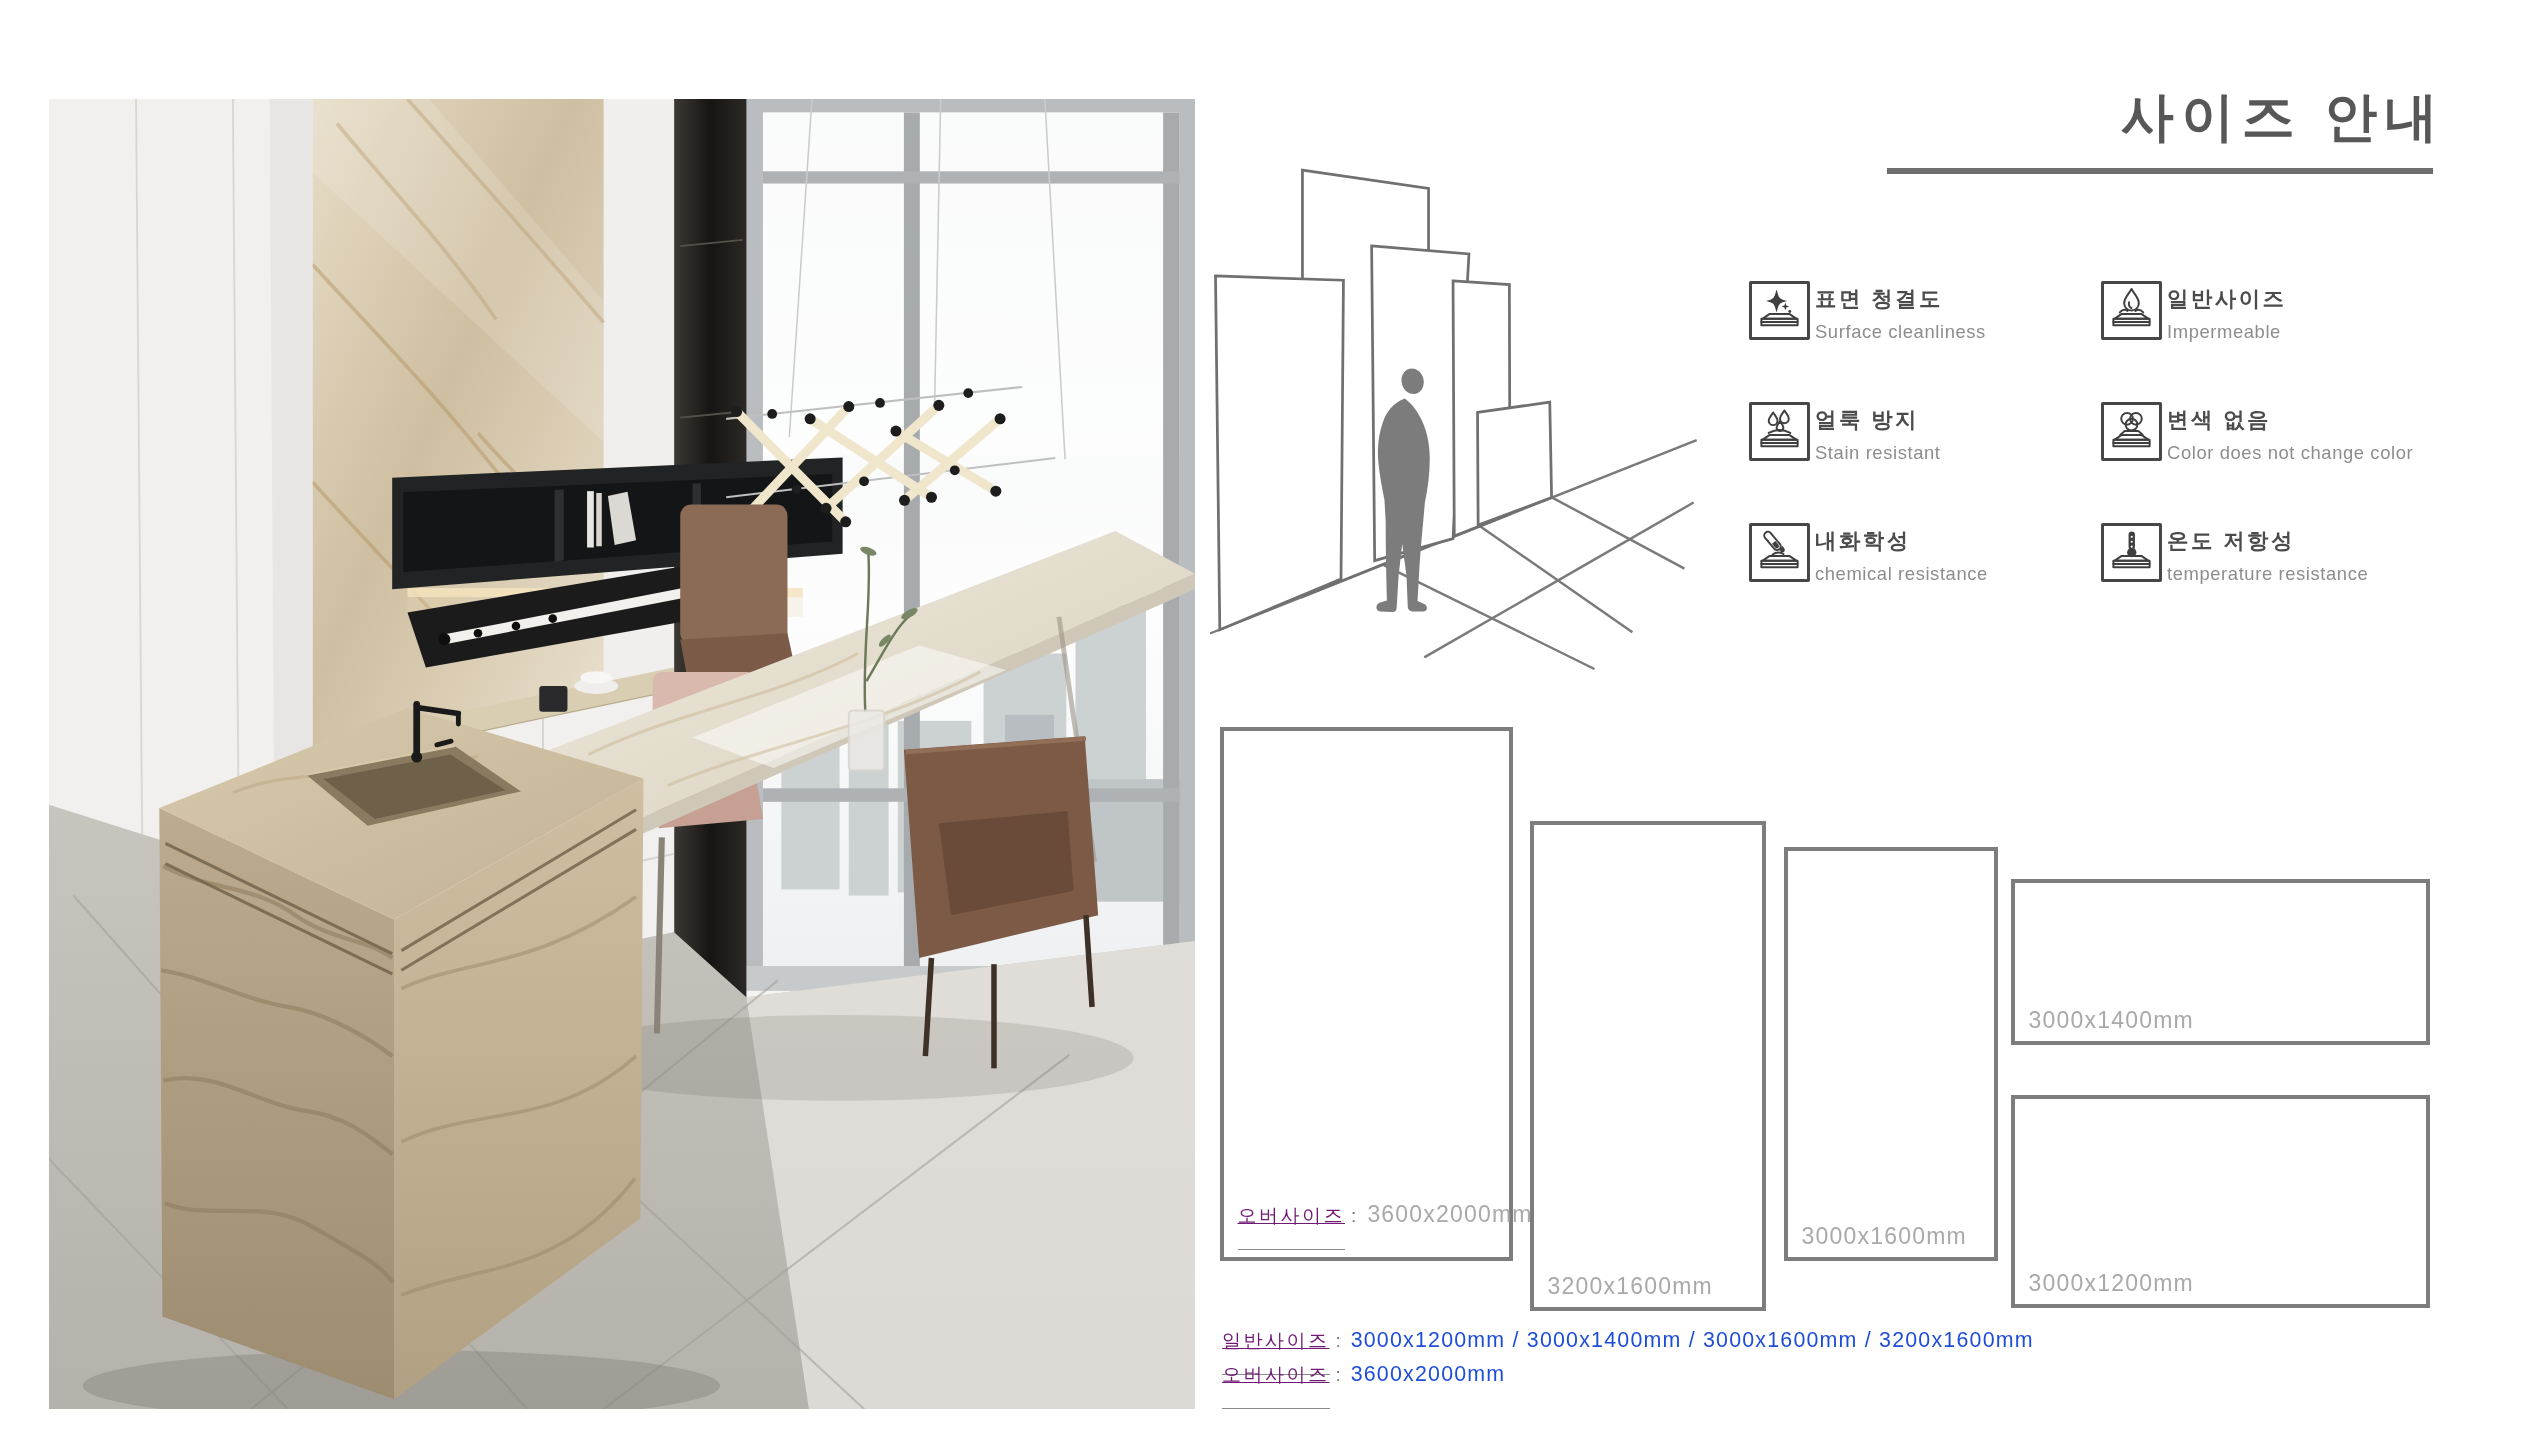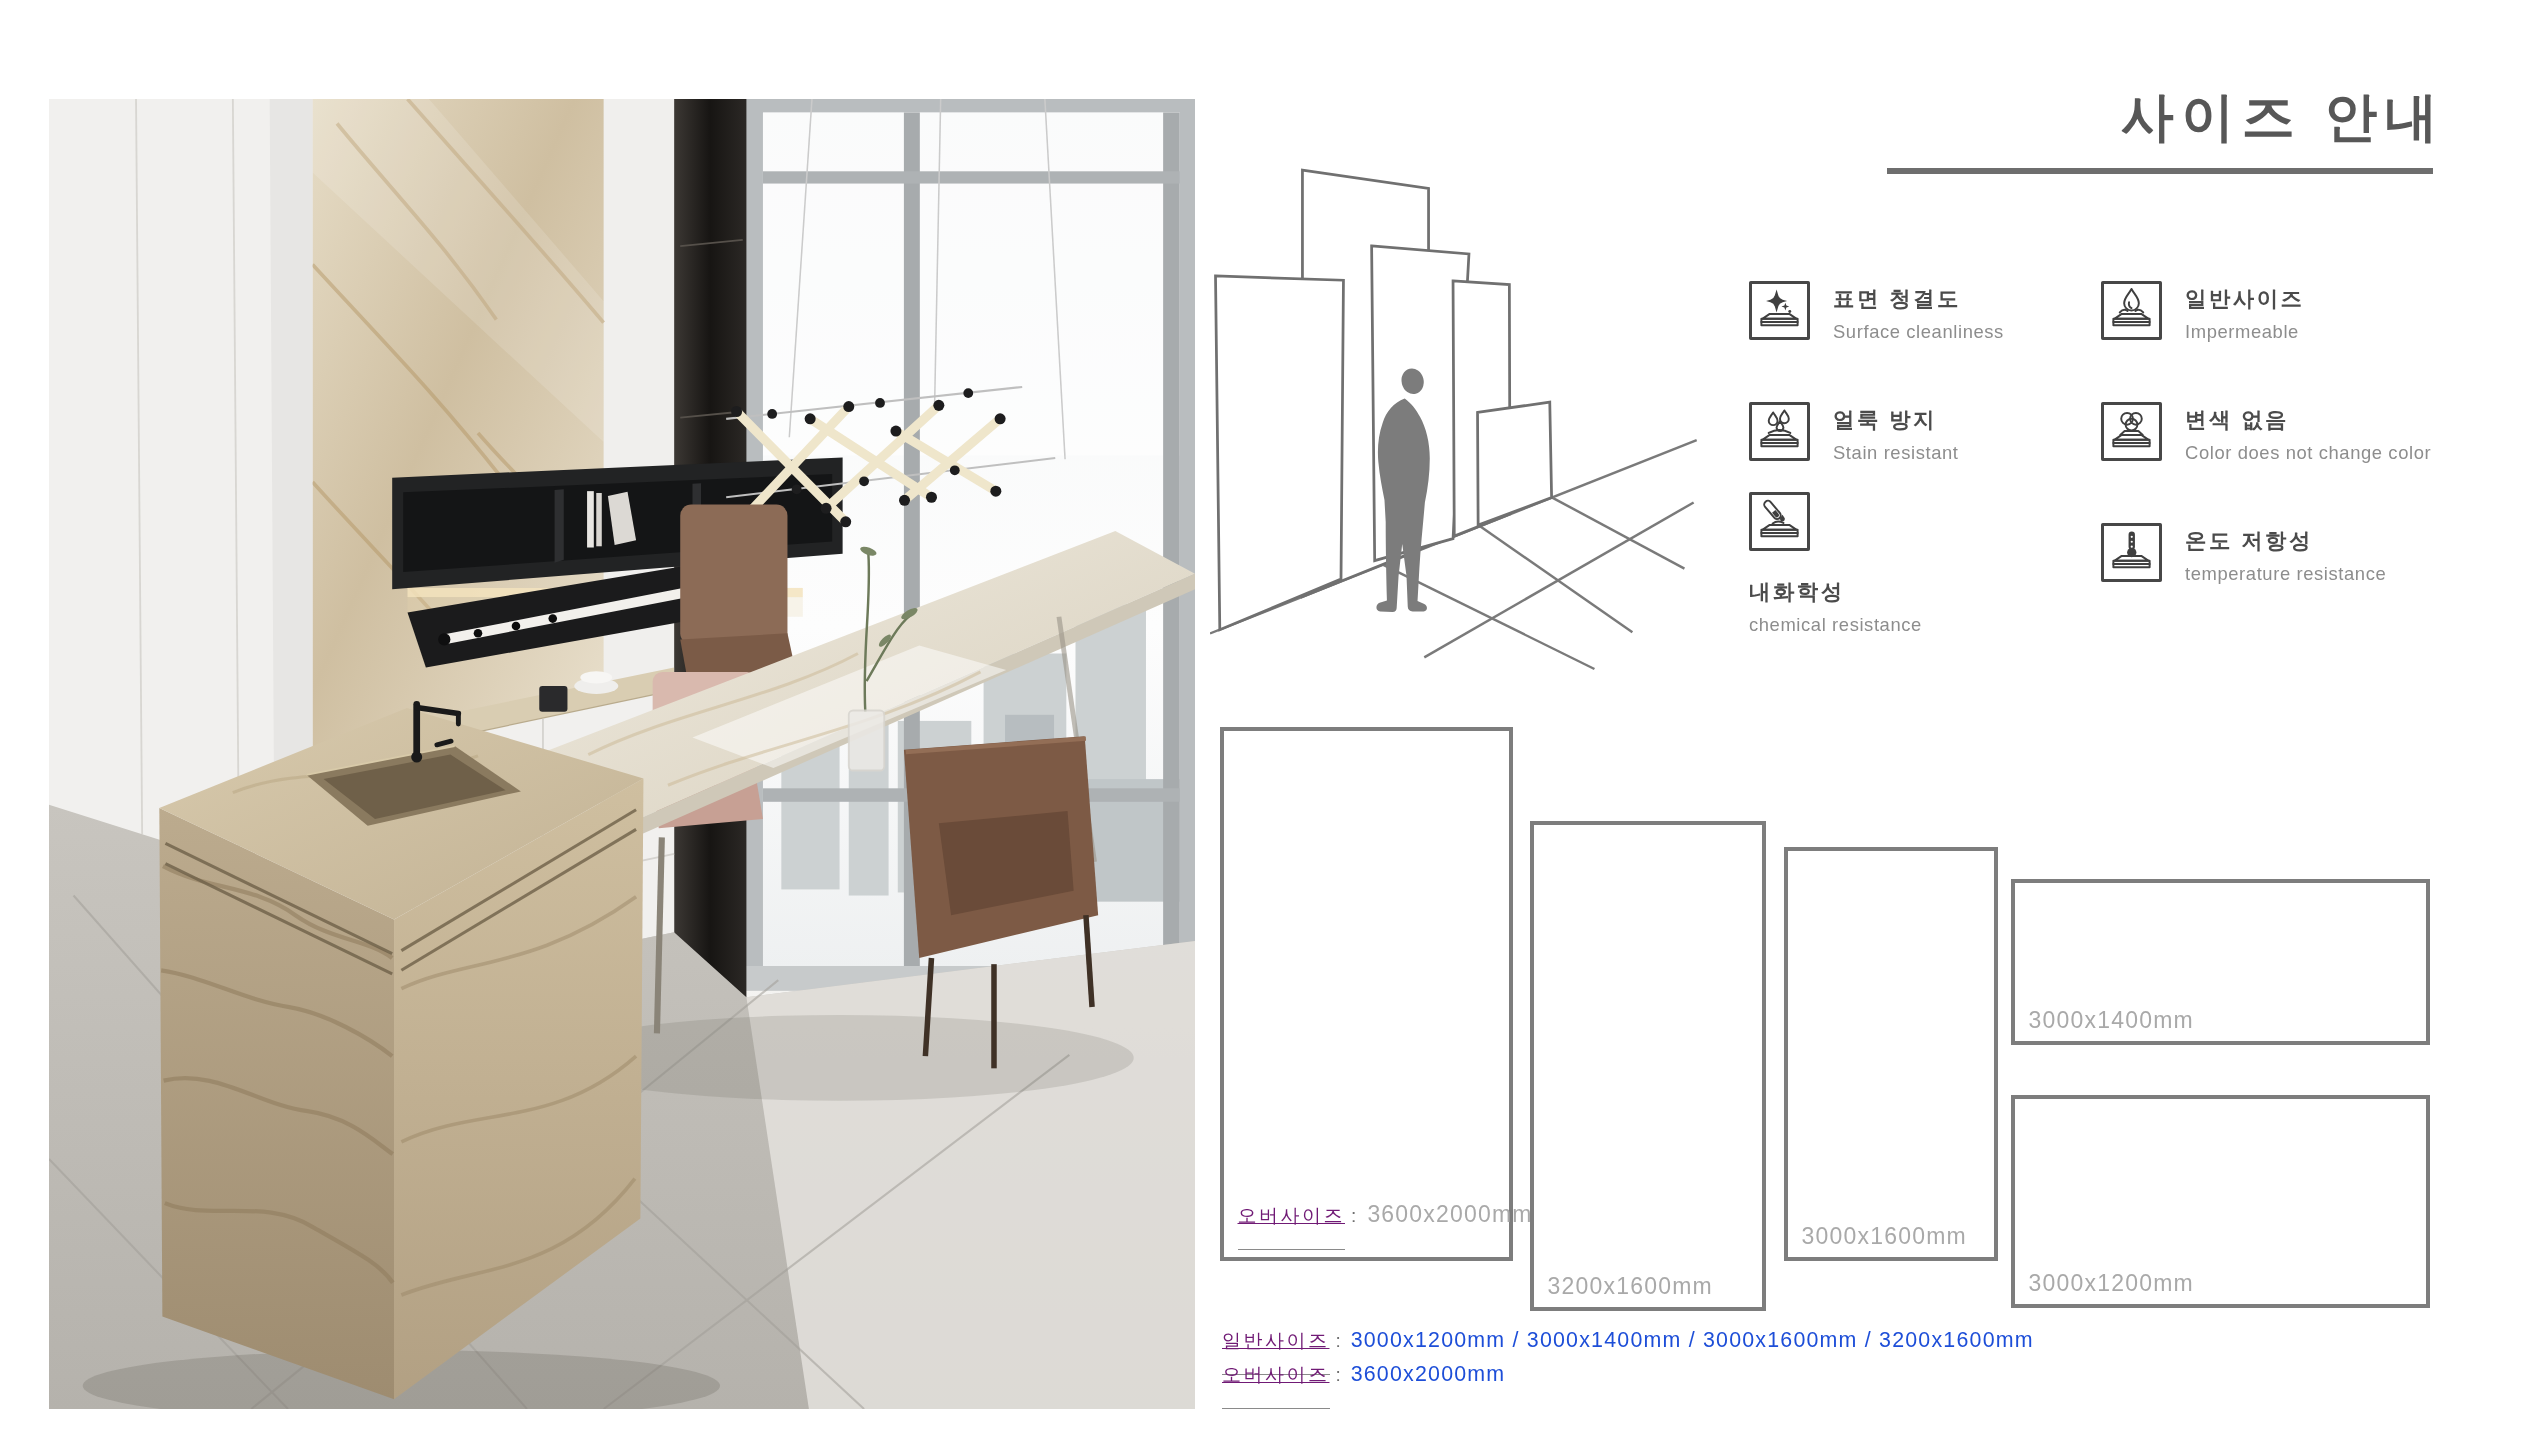--- a/index.html
+++ b/index.html
@@ -12,21 +12,21 @@
 
   
   .photo{position:absolute;left:49px;top:99px;width:1146px;height:1310px;}
   .photo svg{display:block;width:100%;height:100%;}
 
   
   .diagram{position:absolute;left:1210px;top:147px;width:502px;height:564px;}
   .diagram svg{display:block;width:100%;height:100%;}
 
   
-  .feature{position:absolute;display:flex;gap:23px;}
+  .feature{position:absolute;display:flex;gap:5px;}
   .feature .ibox{width:61px;height:59px;border:3.7px solid #474747;border-radius:1.8px;box-sizing:border-box;
                  display:flex;align-items:center;justify-content:center;background:#fff;flex:0 0 auto;}
   .feature .ibox svg{width:49px;height:47px;}
   .feature .labels{display:flex;flex-direction:column;padding-top:2.5px;}
   .feature .k{font-size:21.4px;color:#4b4b4b;font-weight:700;letter-spacing:2.5px;white-space:nowrap;}
   .feature .e{font-size:18.4px;color:#8d8d8d;margin-top:8px;letter-spacing:0.6px;white-space:nowrap;}
   .ic{stroke:#3f3f3f;fill:none;stroke-width:4;stroke-linejoin:round;stroke-linecap:round;}
   .icf{fill:#3f3f3f;stroke:none;}
 
   
@@ -397,21 +397,21 @@
           <path class="ic" d="M13 65 h74 v13 h-74 z"></path>
           <line class="ic" x1="13" y1="71.5" x2="87" y2="71.5"></line>
       </svg>
     </div>
     <div class="labels">
       <span class="k">변색 없음</span>
       <span class="e">Color does not change color</span>
     </div>
   </div>
 
-  <div class="feature" style="left:1749px;top:492px;flex-direction:column;">
+  <div class="feature" style="left:1749px;top:523px;">
     <div class="ibox">
       <svg viewBox="0 0 100 96">
         <g transform="rotate(-40 36 24)">
           <rect class="ic" stroke-width="4.5" x="28" y="2" width="15" height="44" rx="7.5"></rect>
           <path class="icf" d="M31 28 h9 v10 a4.5 4.5 0 0 1 -9 0 Z"></path>
         </g>
         <path class="icf" d="M56 34 c2.5 4 5 6 5 9 a5 5 0 0 1 -10 0 c0 -3 2.5 -5 5 -9 Z"></path>
         <path class="ic" d="M36 52 q10 -7 22 -1"></path>
         <path class="ic" d="M30 55 L70 55 L85 65 L15 65 Z"></path>
           <path class="ic" d="M13 65 h74 v13 h-74 z"></path>

